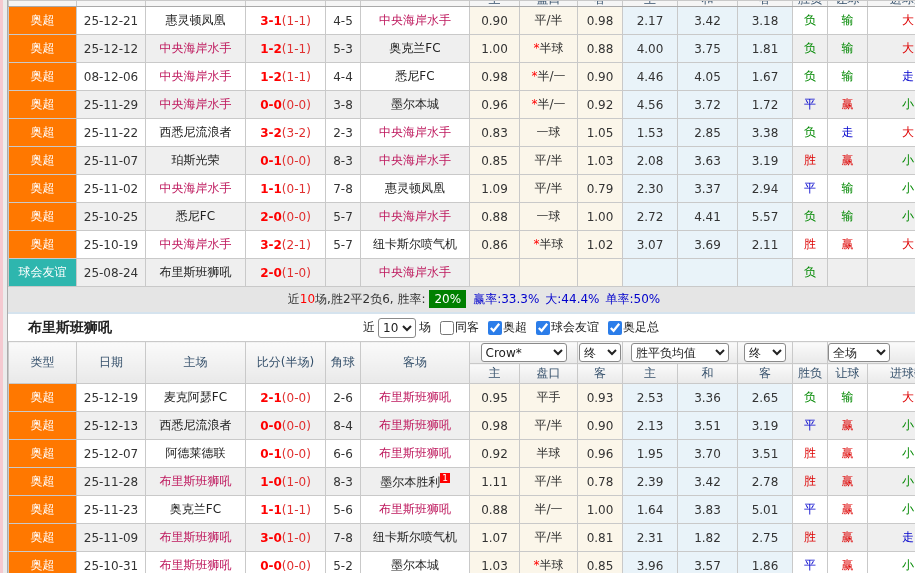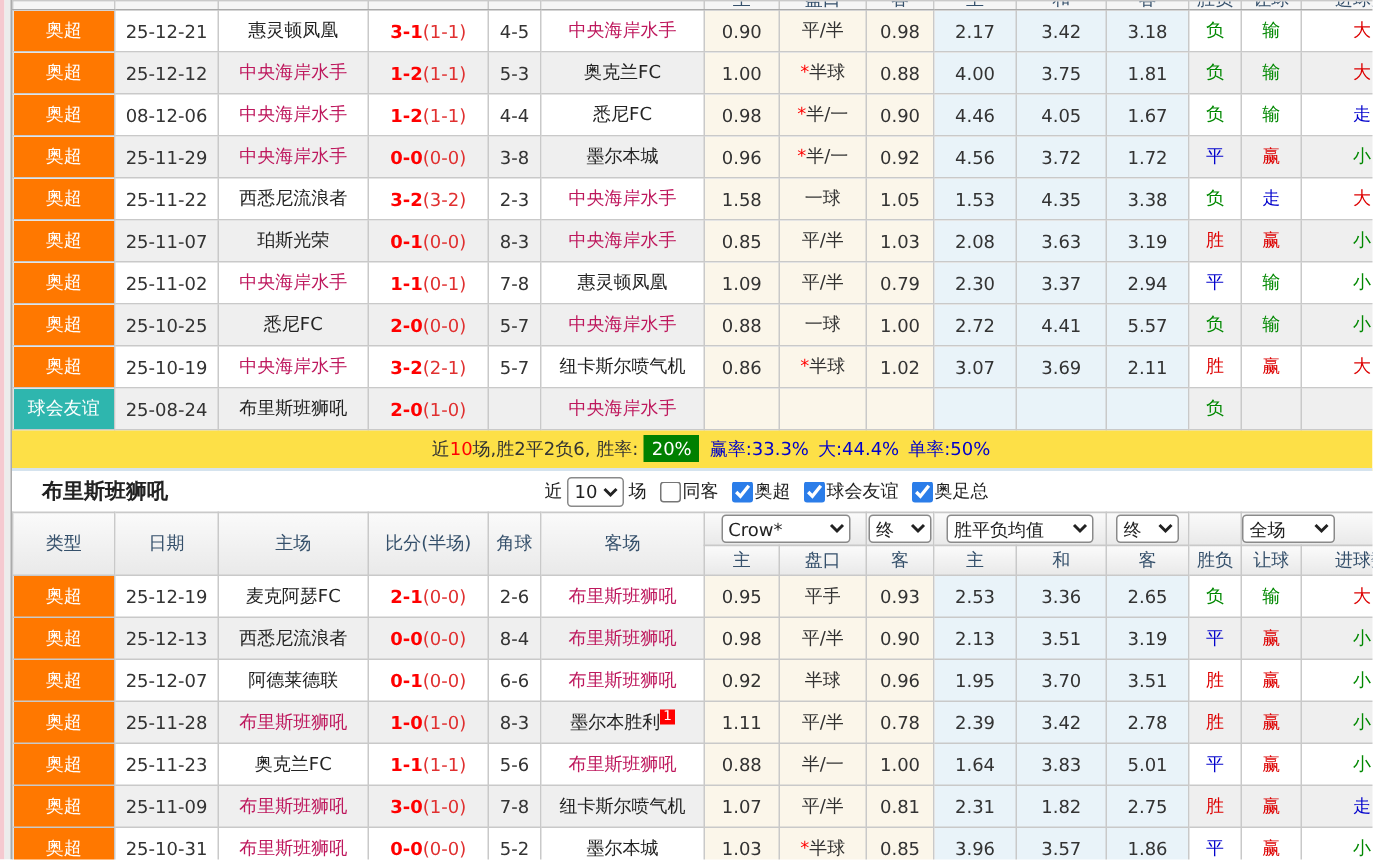--- a/index.html
+++ b/index.html
@@ -30,21 +30,21 @@
   .c-r{color:#dd0000;}
   .c-b{color:#0000cc;}
   .c-g{color:#008800;}
   .sup{background:#ff0000;color:#fff;font-size:9px;padding:0 2px;line-height:11px;vertical-align:super;}
 
   
   tr.sliver th{height:5px;background:#f5f5f5;border-bottom:1px solid #a9a9a9;}
   tr.sliver .clip{height:5px;overflow:hidden;}
   tr.sliver .clip span{display:block;transform:translateY(-10px);color:#35506b;font-weight:normal;}
 
-  .summary{height:25px;line-height:25px;text-align:center;background:#fde047;border-bottom:2px solid #d5e3ee;padding-left:28px;}
+  .summary{height:25px;line-height:25px;text-align:center;background:#e5e5e5;border-bottom:2px solid #d5e3ee;padding-left:28px;}
   .summary .red{color:#ff0000;}
   .summary .badge{background:#008000;color:#fff;padding:2px 5px;margin:0 4px;}
   .summary .blue{color:#0000cc;margin:0 3px;}
 
   .section-bar{height:27px;display:flex;align-items:center;background:#fff;}
   .section-title{font-weight:bold;font-size:14px;color:#222;margin-left:20px;}
   .filters{margin-left:auto;margin-right:256px;display:flex;align-items:center;gap:3px;color:#222;}
   .filters select,.hdr-select{font-family:inherit;font-size:12px;height:20px;background:#fff;border:1px solid #8a8a8a;border-radius:3px;color:#222;}
   .filters input[type=checkbox]{width:14px;height:14px;margin:0 1px 0 6px;accent-color:#2b7de9;}
   .filters label{display:flex;align-items:center;}
@@ -205,25 +205,25 @@
     <td class="rh c-r">赢</td>
     <td class="rg c-g">小</td>
   </tr>
         <tr class="even">
     <td class="type orange">奥超</td>
     <td class="date">25-11-22</td>
     <td class="home team">西悉尼流浪者</td>
     <td class="score"><span class="ft">3-2</span><span class="ht">(3-2)</span></td>
     <td class="corner">2-3</td>
     <td class="away team"><span class="away-name active">中央海岸水手</span></td>
-    <td class="ch bg-cream">1.58</td>
+    <td class="ch bg-cream">0.83</td>
     <td class="hcp bg-cream"><span class="hcp-name">一球</span></td>
     <td class="ca bg-cream">1.05</td>
     <td class="oh bg-blue">1.53</td>
-    <td class="od bg-blue">4.35</td>
+    <td class="od bg-blue">2.85</td>
     <td class="oa bg-blue">3.38</td>
     <td class="rw c-g">负</td>
     <td class="rh c-b">走</td>
     <td class="rg c-r">大</td>
   </tr>
         <tr class="odd">
     <td class="type orange">奥超</td>
     <td class="date">25-11-07</td>
     <td class="home team">珀斯光荣</td>
     <td class="score"><span class="ft">0-1</span><span class="ht">(0-0)</span></td>

